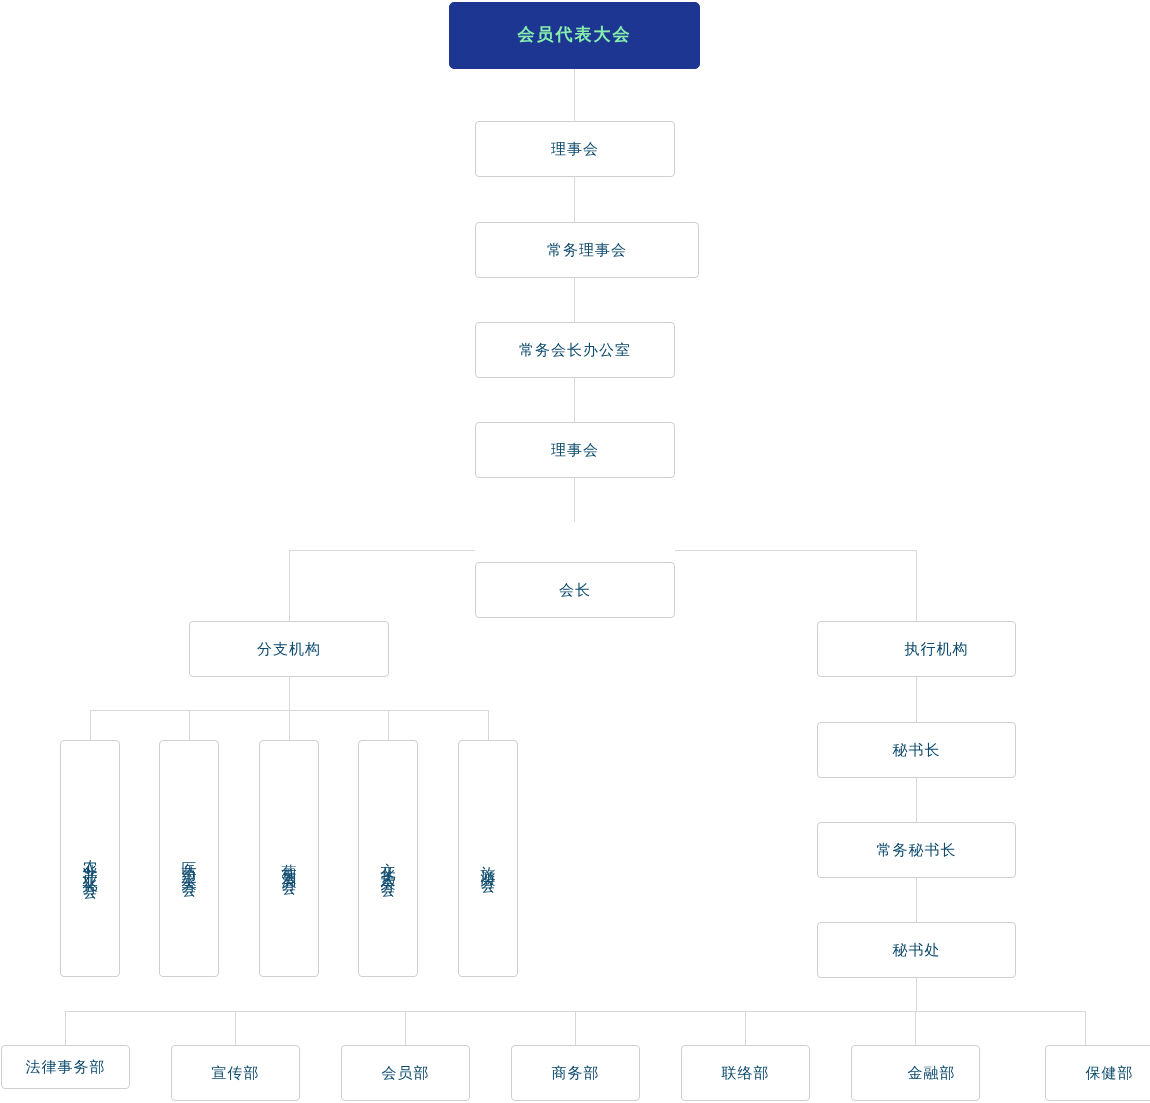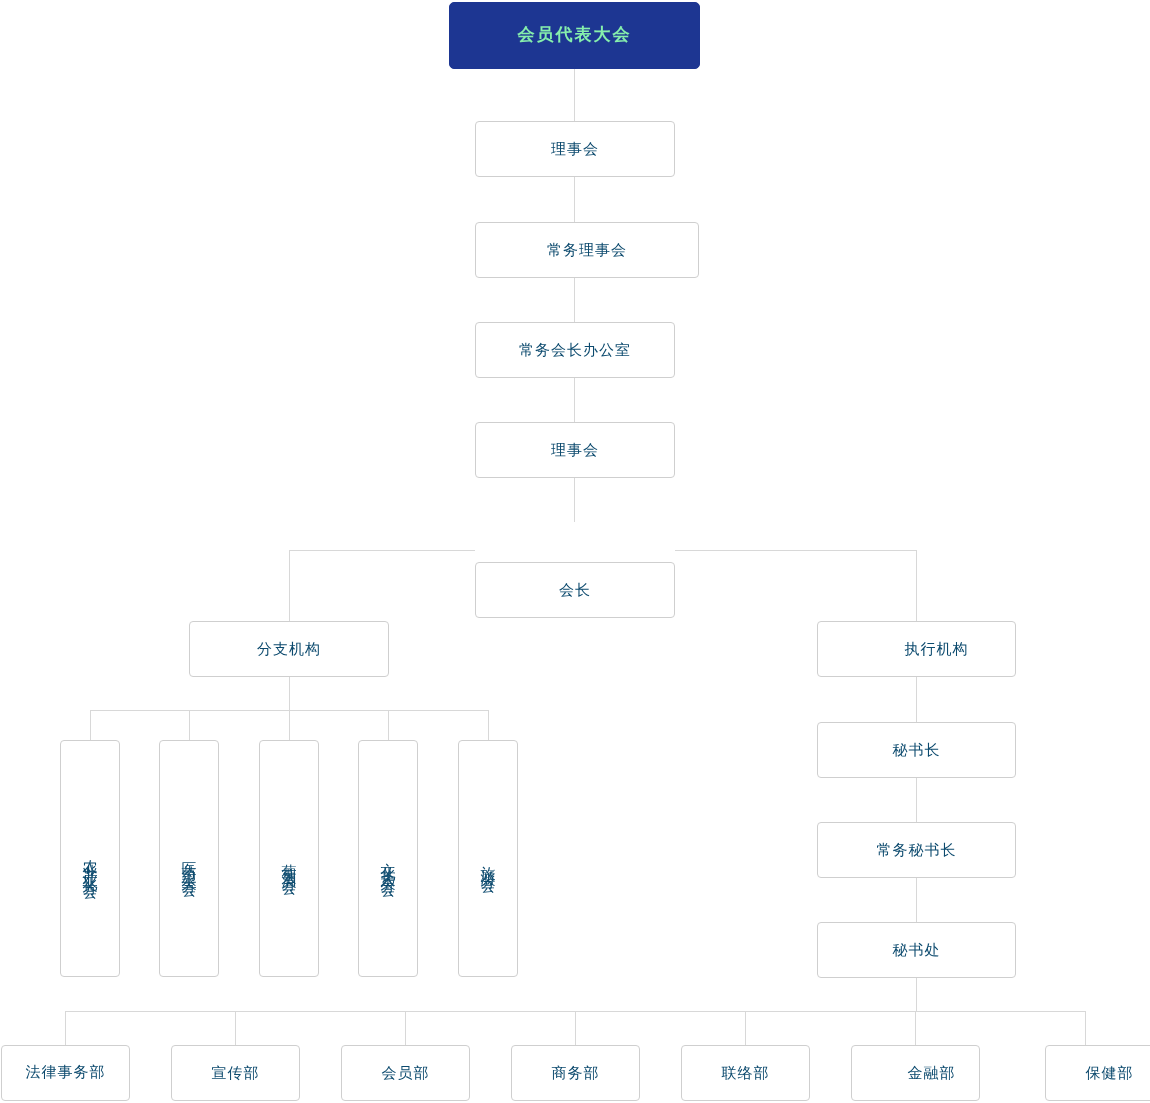--- a/index.html
+++ b/index.html
@@ -129,21 +129,21 @@
   <div class="node vertical" style="left:358px; top:740px; width:60px; height:237px;">文化艺术分会</div>
 
   <div class="node vertical" style="left:458px; top:740px; width:60px; height:237px;">旅游分会</div>
 
   <div class="node" style="left:817px; top:722px; width:199px; height:56px;">秘书长</div>
 
   <div class="node" style="left:817px; top:822px; width:199px; height:56px;">常务秘书长</div>
 
   <div class="node" style="left:817px; top:922px; width:199px; height:56px;">秘书处</div>
 
-  <div class="node" style="left:1px; top:1045px; width:129px; height:56px;font-family:Liberation Serif, serif;">法律事务部</div>
+  <div class="node" style="left:1px; top:1045px; width:129px; height:44px;">法律事务部</div>
 
   <div class="node" style="left:171px; top:1045px; width:129px; height:56px;">宣传部</div>
 
   <div class="node" style="left:341px; top:1045px; width:129px; height:56px;">会员部</div>
 
   <div class="node" style="left:511px; top:1045px; width:129px; height:56px;">商务部</div>
 
   <div class="node" style="left:681px; top:1045px; width:129px; height:56px;">联络部</div>
 
   <div class="node" style="left:851px; top:1045px; width:129px; height:56px;padding-left:32px;">金融部</div>

